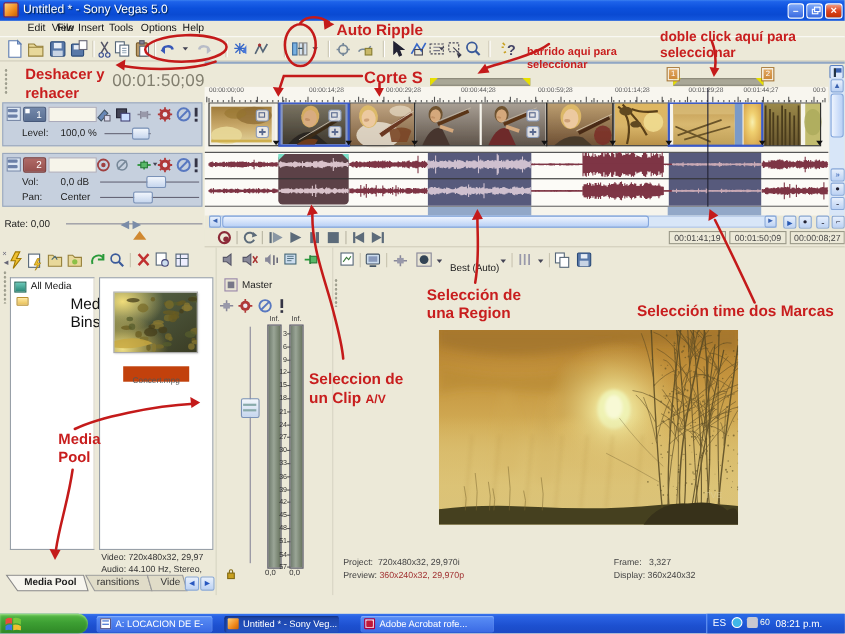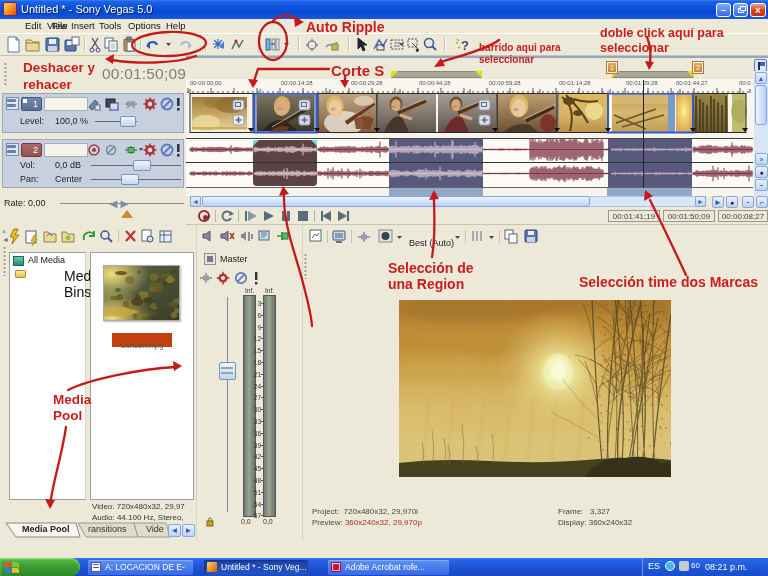--- a/index.html
+++ b/index.html
@@ -1208,20 +1208,21 @@
   </div>
 </div>
 
 <div class="red" style="left:306px;top:20px;font-size:14px;">Auto Ripple</div>
 <div class="red" style="left:479px;top:26px;font-size:10px;line-height:1.22;margin-top:16px;">barrido aqui para<br>seleccionar</div>
 <div class="red" style="left:600px;top:26px;font-size:12.5px;line-height:1.22;">doble click aquí para<br>seleccionar</div>
 <div class="red" style="left:23px;top:60px;font-size:13.5px;line-height:1.25;">Deshacer y<br>rehacer</div>
 <div class="red" style="left:331px;top:63px;font-size:15px;">Corte S</div>
 <div class="red" style="left:388px;top:260px;font-size:14px;line-height:1.15;">Selección de<br>una Region</div>
 <div class="red" style="left:579px;top:275px;font-size:14px;">Selección time dos Marcas</div>
+<div class="red" style="left:281px;top:336px;font-size:14px;line-height:1.2;">Seleccion de<br>un Clip <span style="font-size:11px;">A/V</span></div>
 <div class="red" style="left:53px;top:392px;font-size:13.5px;line-height:1.2;">Media<br>Pool</div>
 <svg class="abs" style="left:0;top:0;z-index:55;pointer-events:none;" width="768" height="576" viewBox="0 0 768 576">
       <g stroke="#c41a1a" stroke-width="2.3" fill="none" stroke-linecap="round">
         <ellipse cx="169" cy="44" rx="37" ry="12" transform="rotate(-2 169 44)"></ellipse>
         <ellipse cx="273" cy="41" rx="14" ry="19"></ellipse>
         <path d="M273 21 C 280 13 291 15 299 20"></path>
         <path d="M196 56 C 175 64 136 64 112 60"></path>
         <path d="M329 69 L258 69 L254 81"></path>
         <path d="M345 76 L345 82"></path>
         <path d="M499 40 C 486 50 456 57 441 62"></path>

